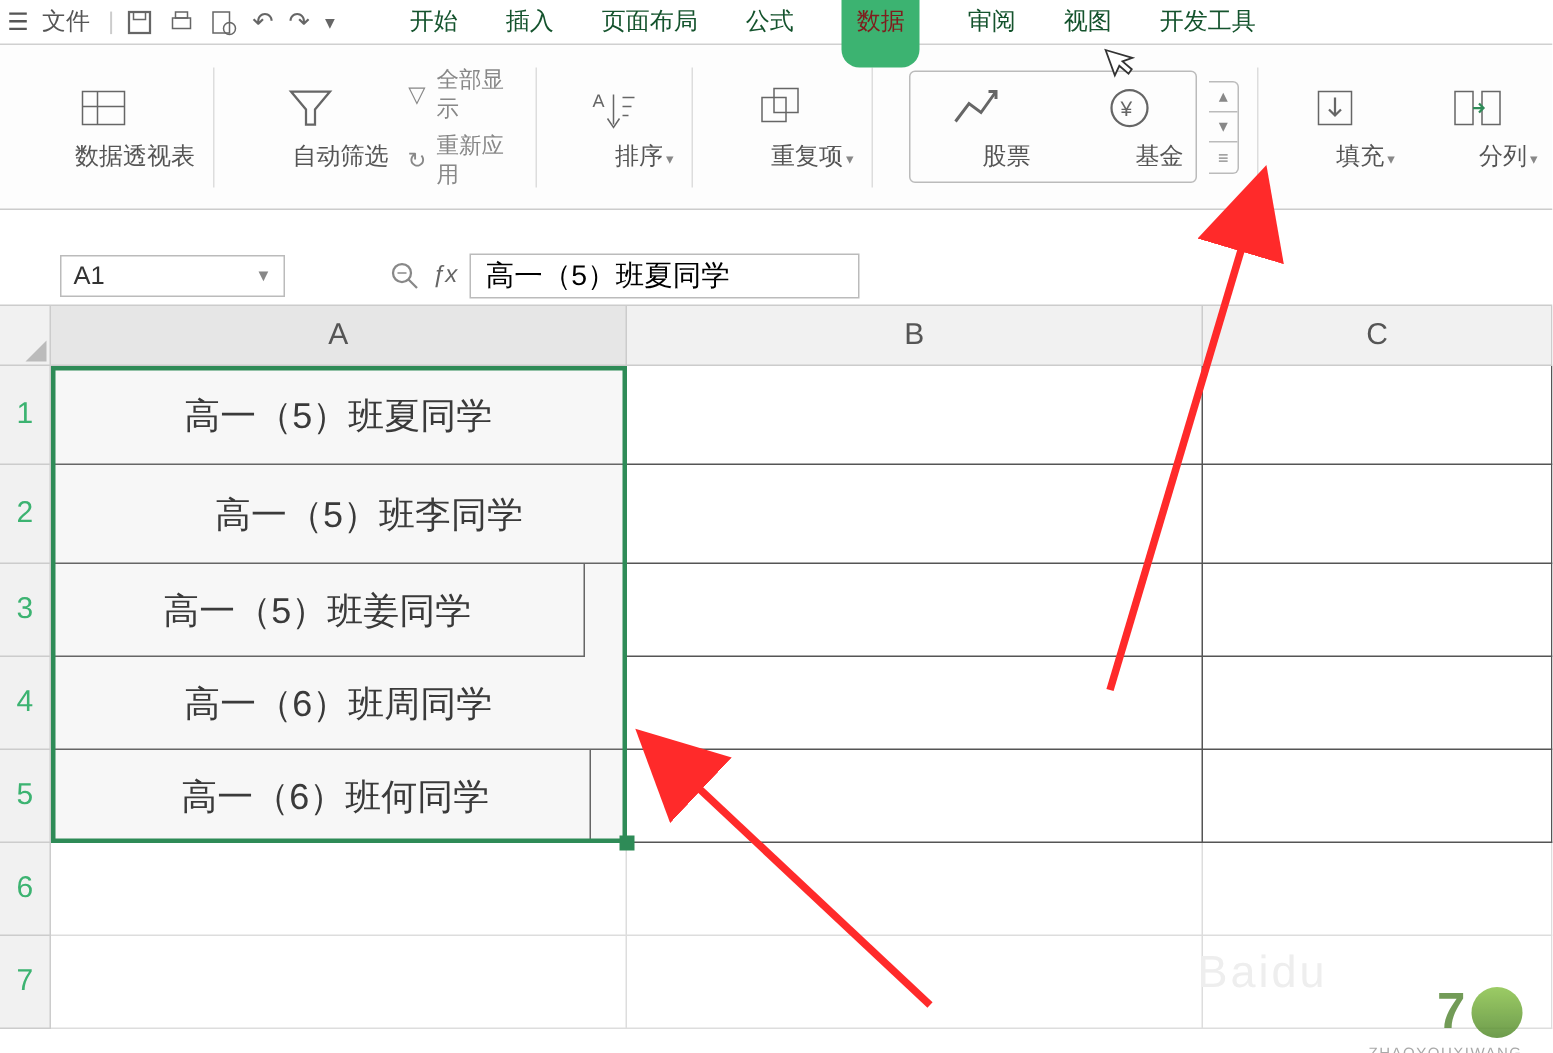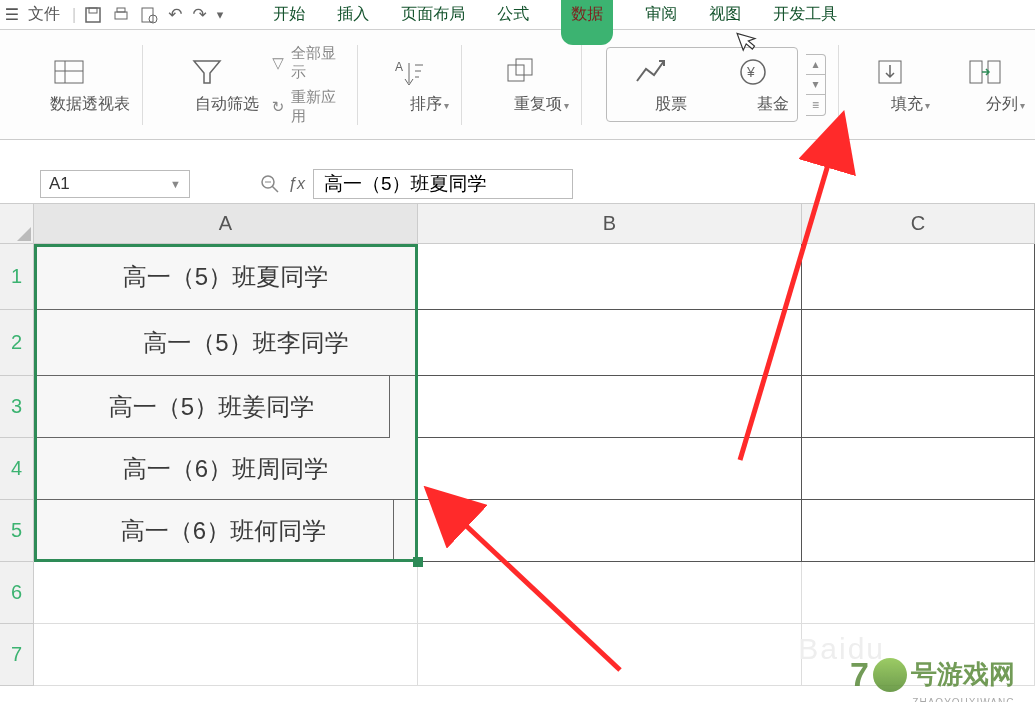--- a/index.html
+++ b/index.html
@@ -304,15 +304,14 @@
     </marker>
   </defs>
   <line x1="740" y1="460" x2="830" y2="158" stroke="#ff2a2a" stroke-width="5" marker-end="url(#ah)"></line>
   <line x1="620" y1="670" x2="460" y2="520" stroke="#ff2a2a" stroke-width="5" marker-end="url(#ah)"></line>
 </svg>
 
 <div class="baidu-wm">Baidu</div>
 <div class="watermark">
   <span style="font-size:34px">7</span>
   <span class="ball"></span>
-  <span>号游戏网</span>
   <span class="sub">ZHAOYOUXIWANG</span>
 </div>
 
 </body></html>

